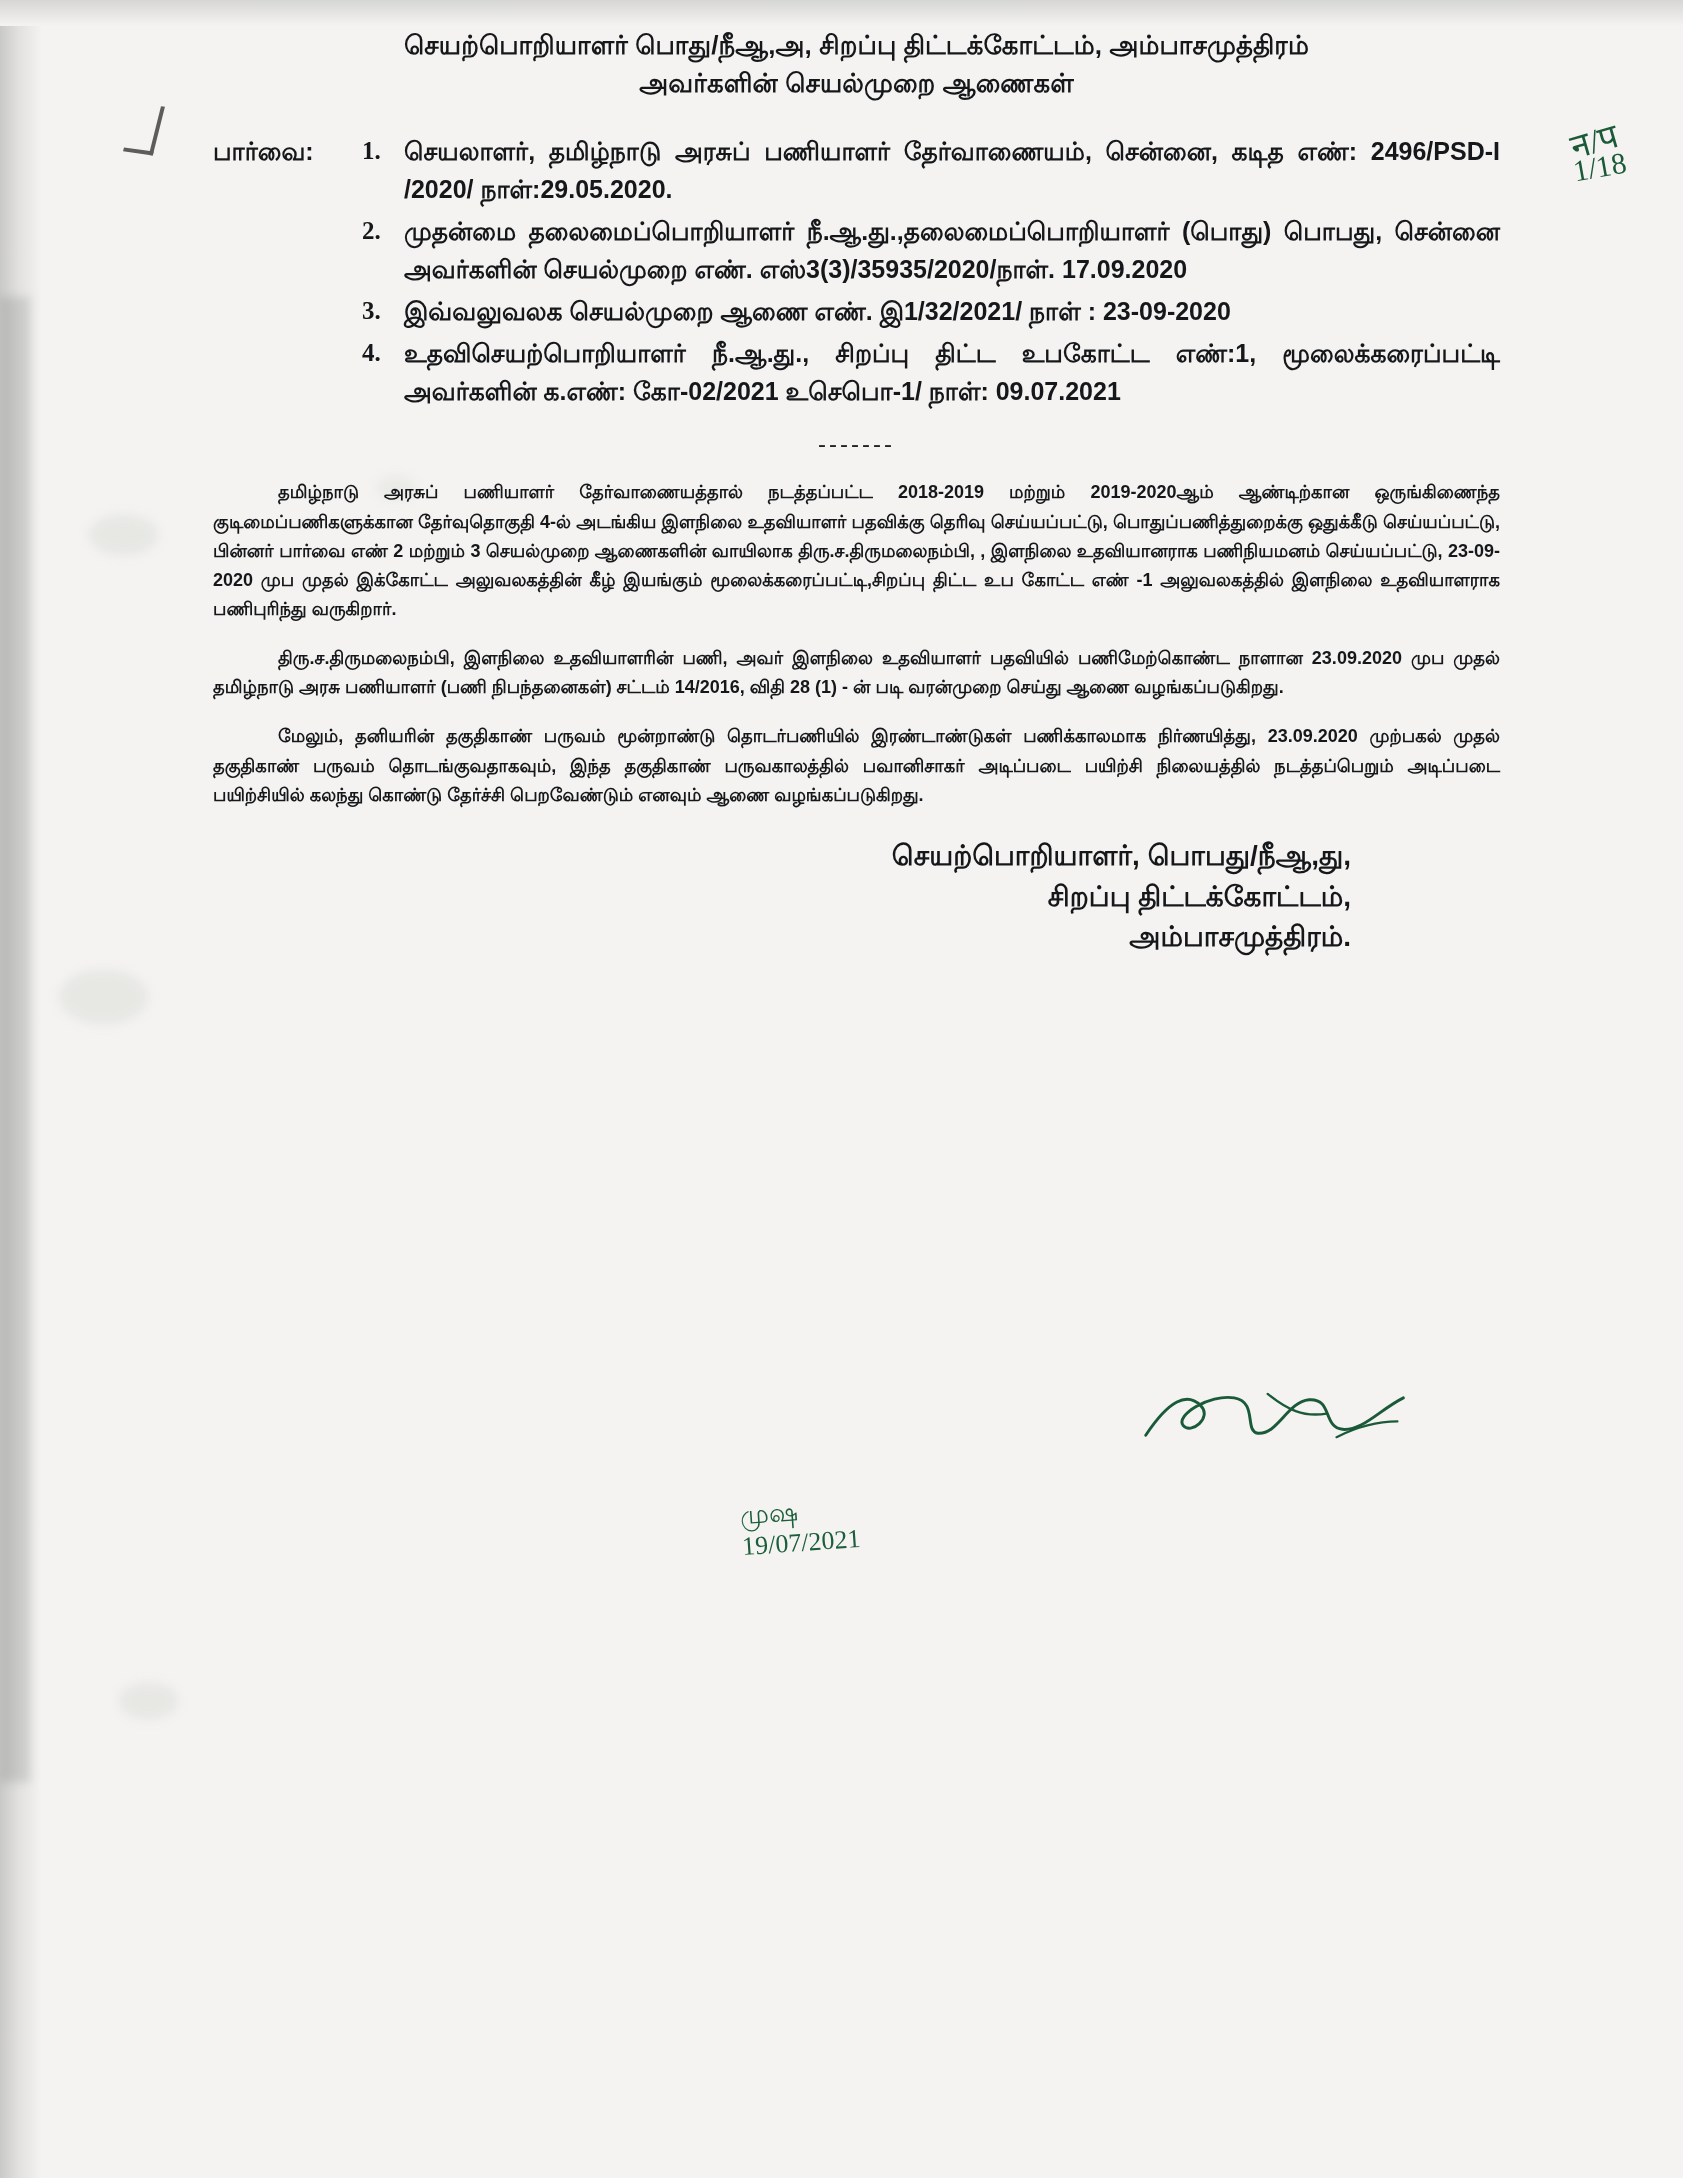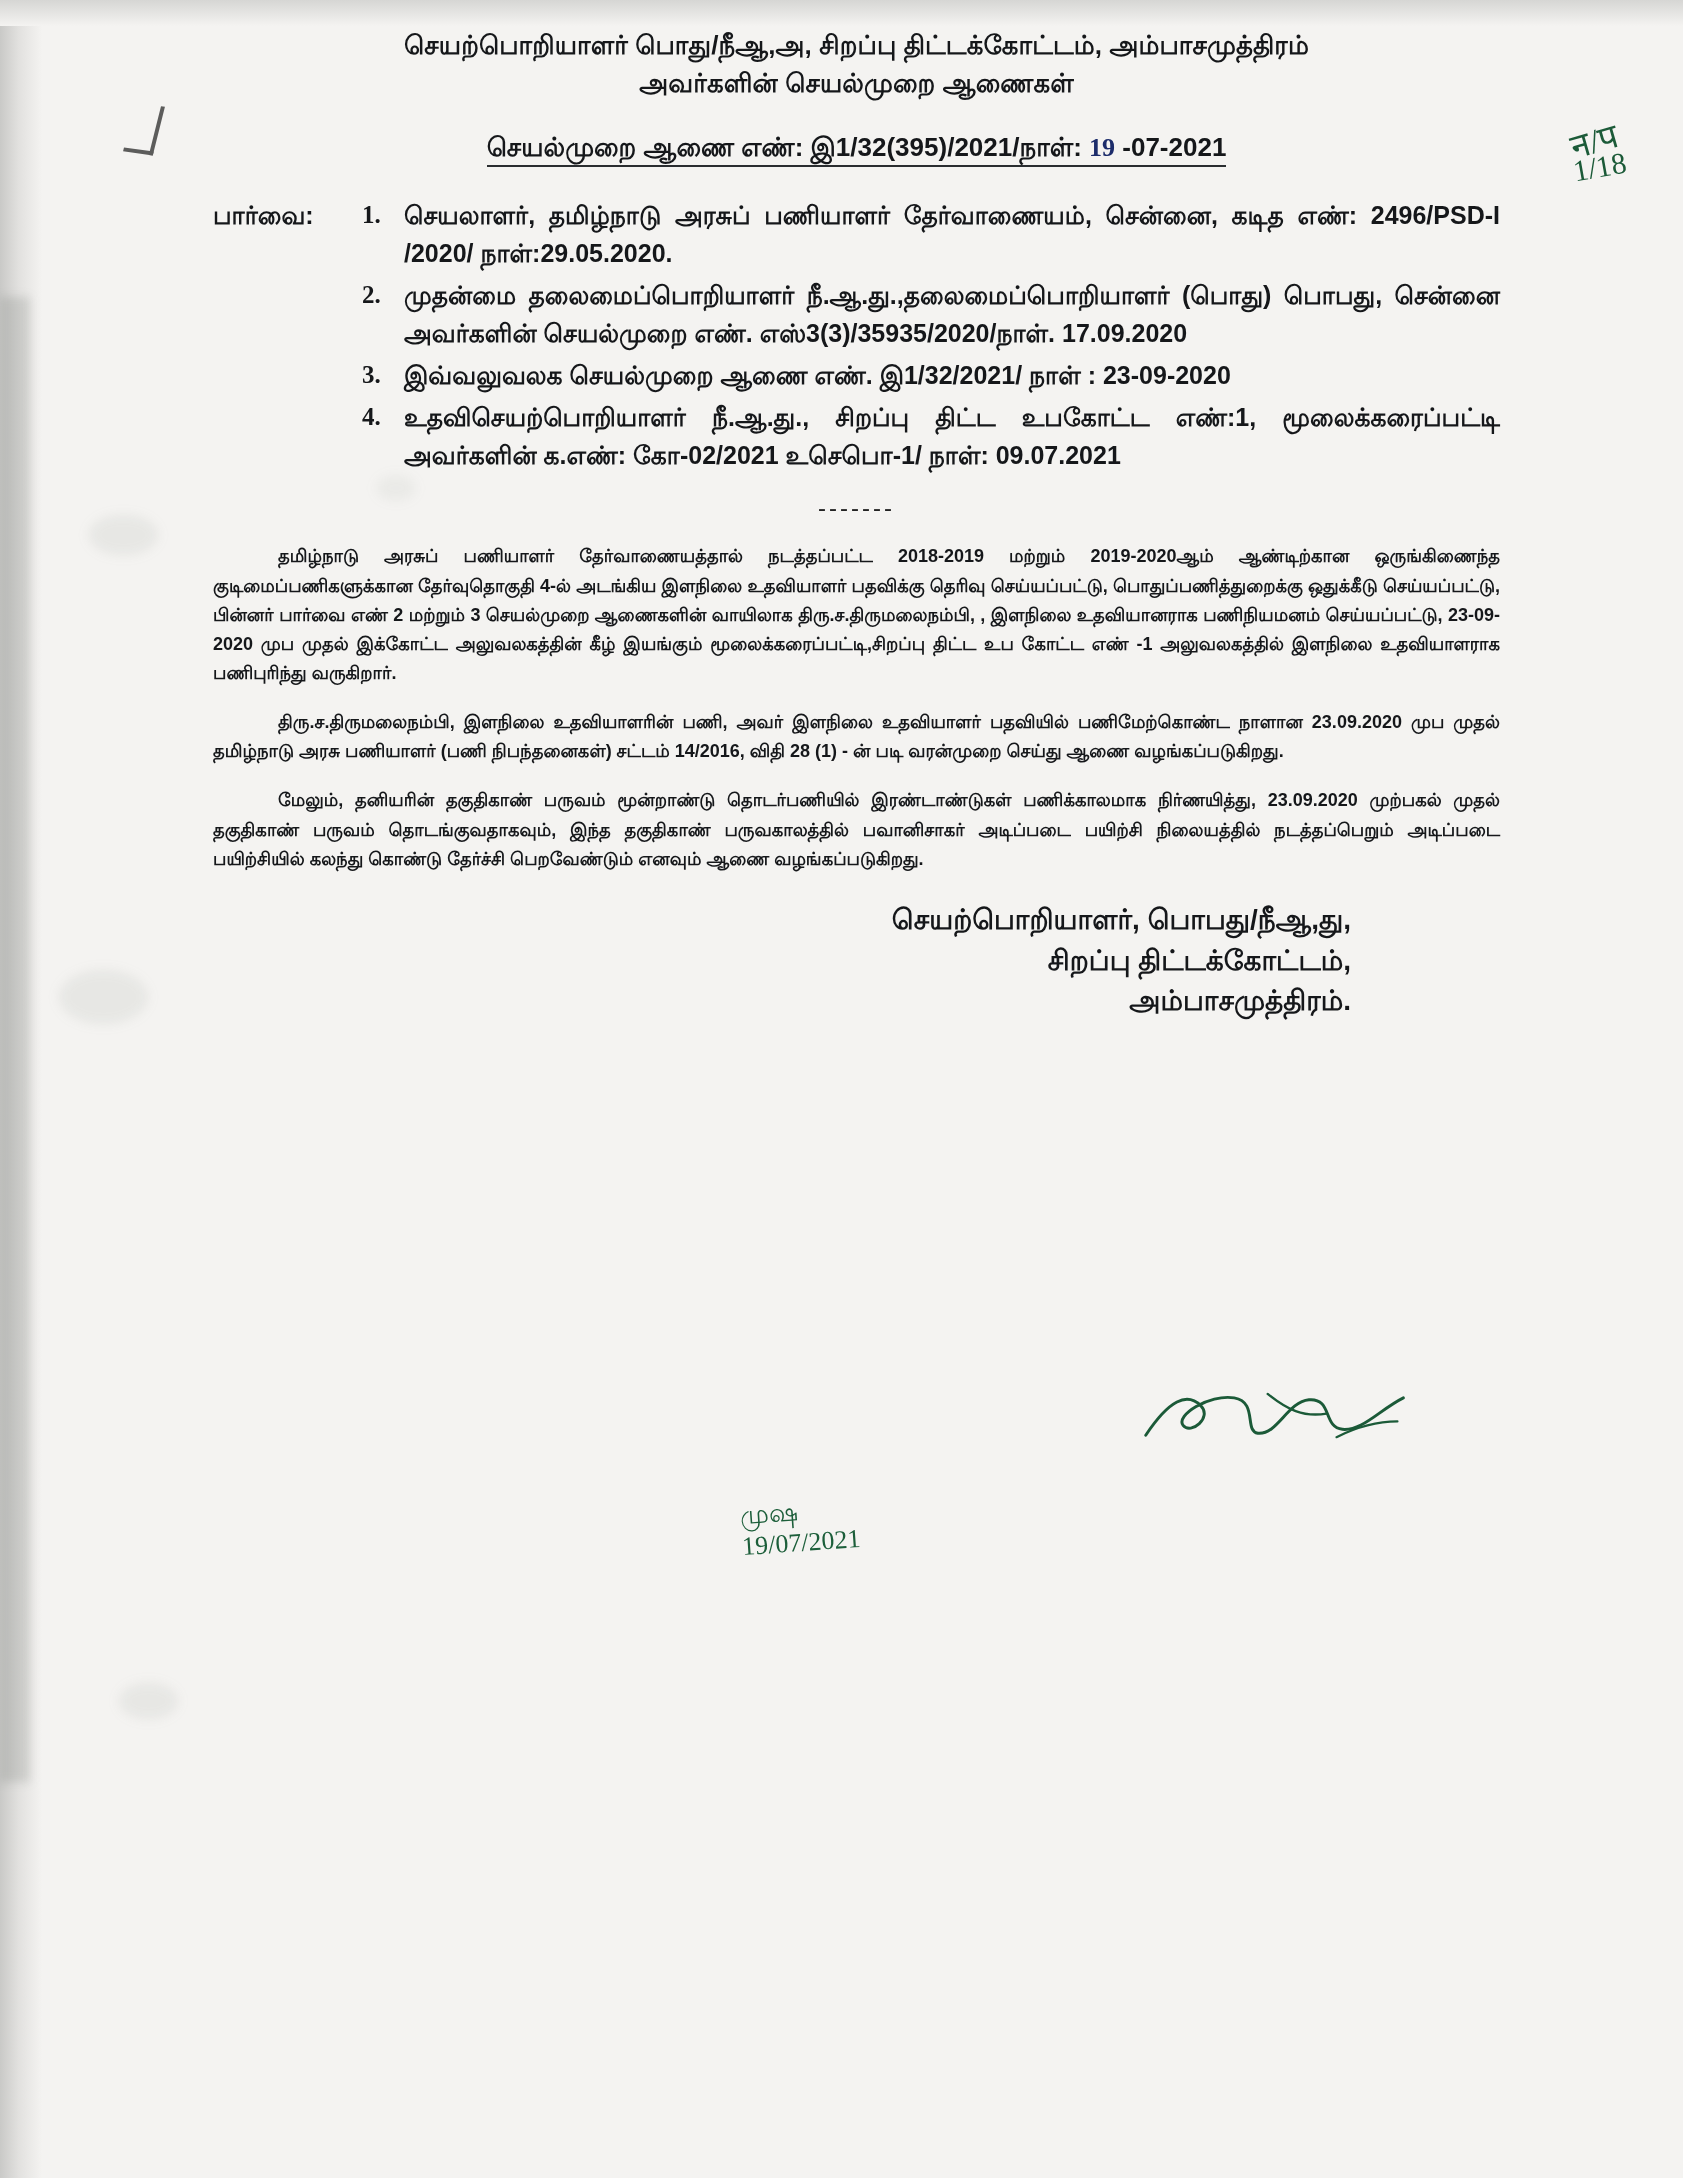--- a/index.html
+++ b/index.html
@@ -221,25 +221,20 @@
   <div class="mark-tr2">1/18</div>
 
   <div class="content">
 
     <div class="hdr">
       <span class="l1">செயற்பொறியாளர் பொது/நீஆ,அ, சிறப்பு திட்டக்கோட்டம், அம்பாசமுத்திரம்</span>
       <span class="l2">அவர்களின் செயல்முறை ஆணைகள்</span>
     </div>
 
 
-    <div class="order-no">
-      <span class="u">
-        <span>செயல்முறை ஆணை எண்: இ1/32(395)/2021/நாள்: </span><span class="ink">19</span><span> -07-2021</span>
-      </span>
-    </div>
 
 
     <div class="field">
       <div class="lab">பார்வை:</div>
       <div class="val">
         <ul class="ref-list">
           <li>
             <span class="num serifnum">1.</span>
             <span class="txt">செயலாளர், தமிழ்நாடு அரசுப் பணியாளர் தேர்வாணையம், சென்னை, கடித எண்: 2496/PSD-I /2020/ நாள்:29.05.2020.</span>
           </li>

